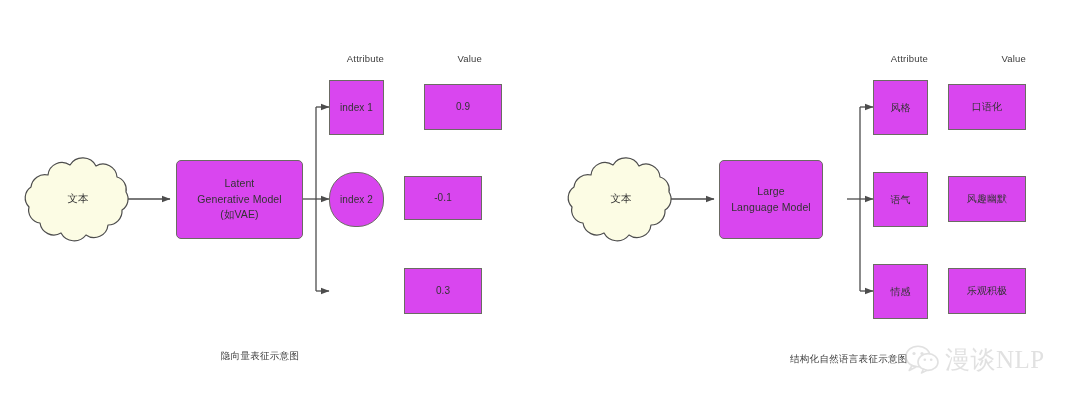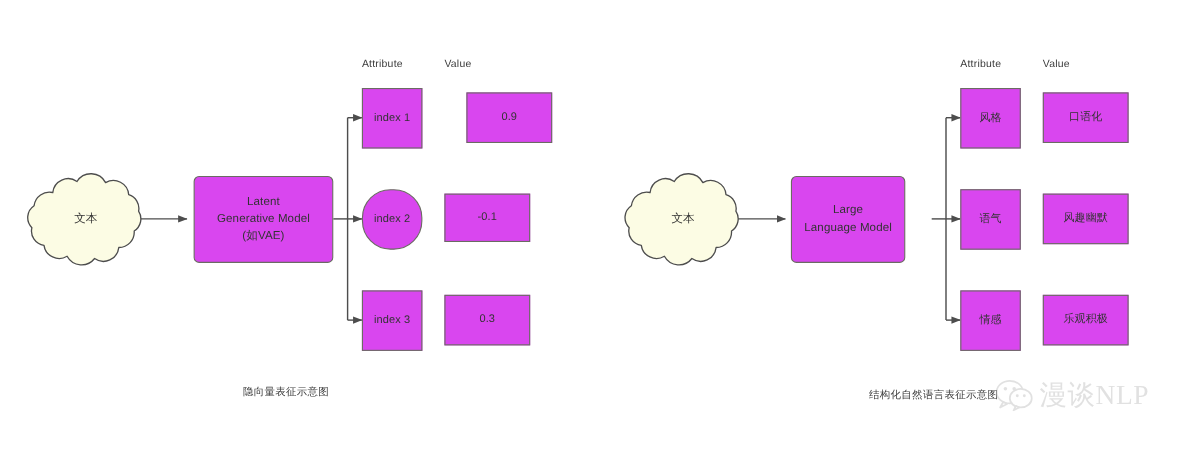--- a/index.html
+++ b/index.html
@@ -81,21 +81,21 @@
     justify-content: center;
     font-size: 10.5px;
     color: #333333;
   }
 
   
   .col-header {
     position: absolute;
     font-size: 9.5px;
     color: #3b3b3b;
-    text-align: left;
+    text-align: right;
     letter-spacing: 0.2px;
   }
 
   
   .caption {
     position: absolute;
     font-size: 9.5px;
     color: #3a3a3a;
     white-space: nowrap;
     letter-spacing: 0.3px;
@@ -192,23 +192,20 @@
     <span class="node-text">0.9</span>
   </div>
 
   <div class="node" style="left:329px; top:172px; width:55px; height:55px;border-radius:26px;">
     <span class="node-text">index 2</span>
   </div>
   <div class="node" style="left:404px; top:176px; width:78px; height:44px;">
     <span class="node-text">-0.1</span>
   </div>
 
-  <div class="node" style="left:329px; top:264px; width:55px; height:55px;">
-    <span class="node-text">index 3</span>
-  </div>
   <div class="node" style="left:404px; top:268px; width:78px; height:46px;">
     <span class="node-text">0.3</span>
   </div>
 
   <div class="caption" style="left:160px; top:350px; width:200px; text-align:center;font-family:Liberation Mono, monospace;">隐向量表征示意图</div>
 
   <div class="cloud" style="left:561px; top:153px;">
     <svg width="120" height="92" viewBox="0 0 120 92">
       <path d="M30,22
                A14,14 0 0 1 52,12

